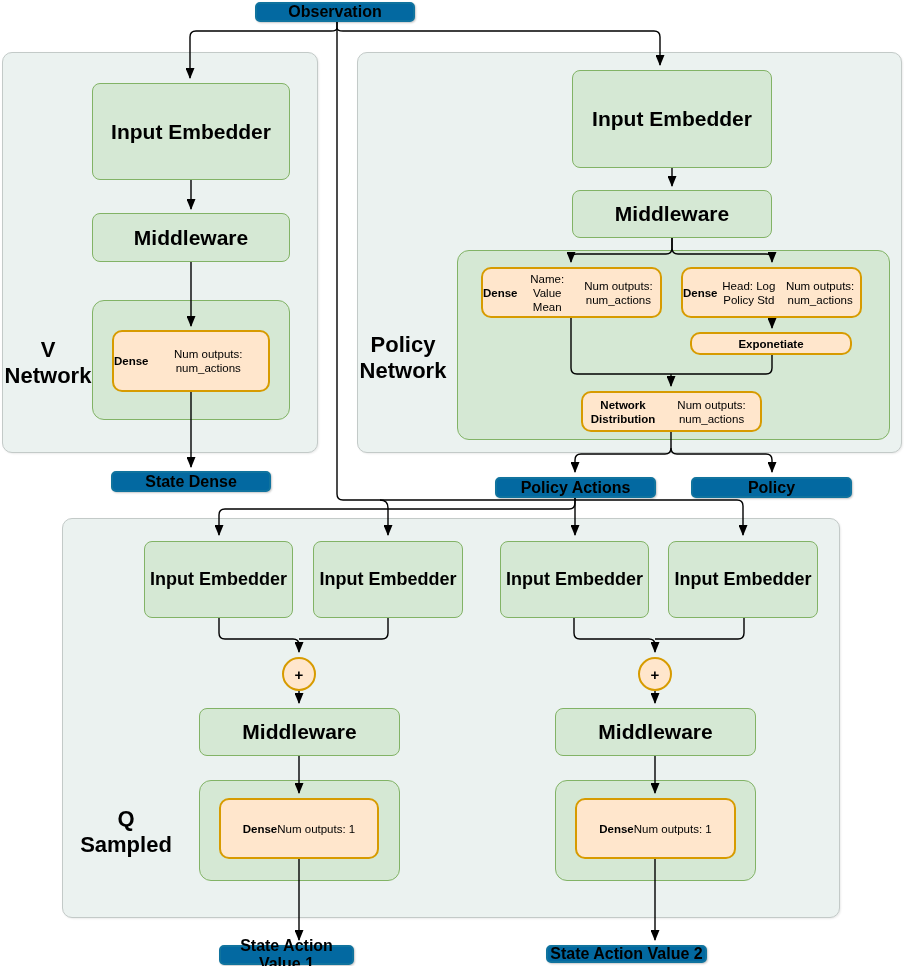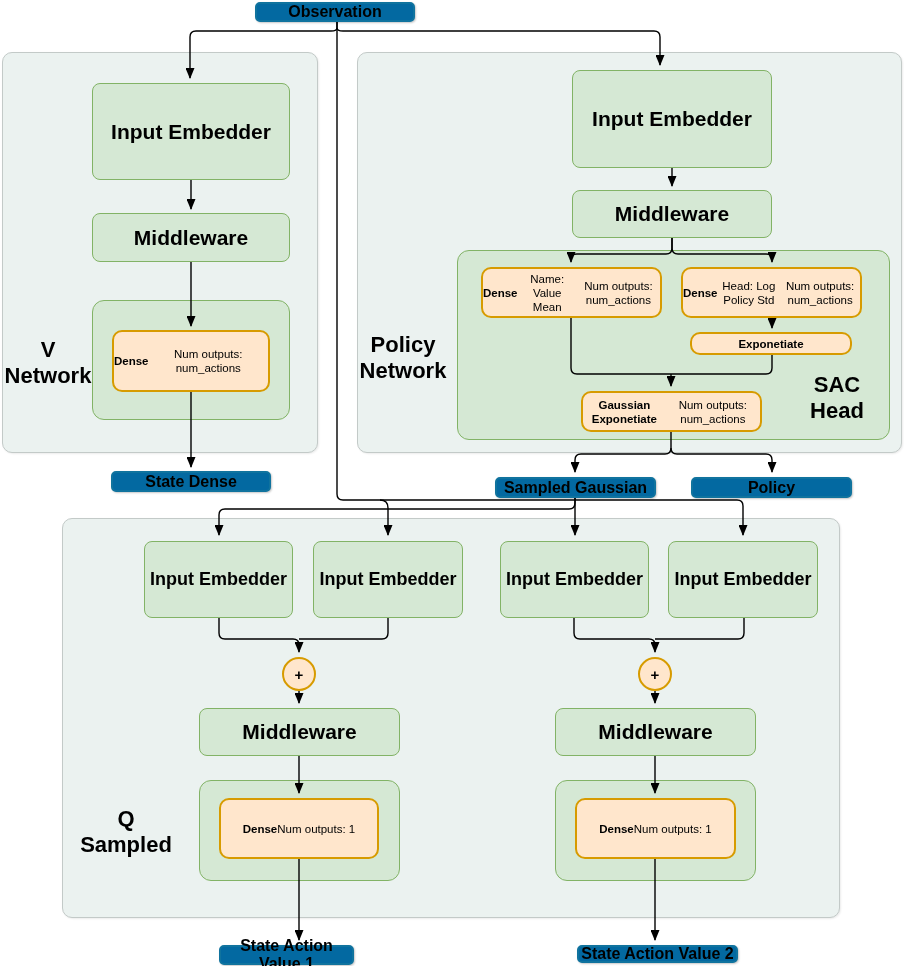--- a/index.html
+++ b/index.html
@@ -57,45 +57,41 @@
   <div class="green-container" style="left:555px;top:780px;width:201px;height:101px"></div>
 
   <div class="section-label" style="left:0px;top:337px;width:96px">
     <div>V</div>
     <div>Network</div>
   </div>
   <div class="section-label" style="left:355px;top:332px;width:96px">
     <div>Policy</div>
     <div>Network</div>
   </div>
-  <div class="section-label" style="left:797px;top:372px;width:80px">
-    <div>SAC</div>
-    <div>Head</div>
-  </div>
   <div class="section-label" style="left:78px;top:806px;width:96px">
     <div>Q</div>
     <div>Sampled</div>
   </div>
 
   <div class="node blue" style="left:255px;top:2px;width:160px;height:20px">
     <span>Observation</span>
   </div>
   <div class="node blue" style="left:111px;top:471px;width:160px;height:21px">
     <span>State Dense</span>
   </div>
   <div class="node blue" style="left:495px;top:477px;width:161px;height:21px">
-    <span>Sampled Gaussian</span>
+    <span>Policy Actions</span>
   </div>
   <div class="node blue" style="left:691px;top:477px;width:161px;height:21px">
     <span>Policy</span>
   </div>
   <div class="node blue" style="left:219px;top:945px;width:135px;height:20px">
     <span>State Action Value 1</span>
   </div>
-  <div class="node blue" style="left:577px;top:945px;width:161px;height:18px">
+  <div class="node blue" style="left:546px;top:945px;width:161px;height:18px">
     <span>State Action Value 2</span>
   </div>
 
   <div class="node green big" style="left:92px;top:83px;width:198px;height:97px">
     <span>Input Embedder</span>
   </div>
   <div class="node green big" style="left:92px;top:213px;width:198px;height:49px">
     <span>Middleware</span>
   </div>
   <div class="node orange" style="left:112px;top:330px;width:158px;height:62px">
@@ -116,21 +112,21 @@
   </div>
   <div class="node orange" style="left:681px;top:267px;width:181px;height:51px">
     <div class="t">Dense</div>
     <div>Head: Log Policy Std</div>
     <div>Num outputs: num_actions</div>
   </div>
   <div class="node orange" style="left:690px;top:332px;width:162px;height:23px">
     <div class="t">Exponetiate</div>
   </div>
   <div class="node orange" style="left:581px;top:391px;width:181px;height:41px">
-    <div class="t">Gaussian Exponetiate</div>
+    <div class="t">Network Distribution</div>
     <div>Num outputs: num_actions</div>
   </div>
 
   <div class="node green mid" style="left:144px;top:541px;width:149px;height:77px">
     <span>Input Embedder</span>
   </div>
   <div class="node green mid" style="left:313px;top:541px;width:150px;height:77px">
     <span>Input Embedder</span>
   </div>
   <div class="node green mid" style="left:500px;top:541px;width:149px;height:77px">

